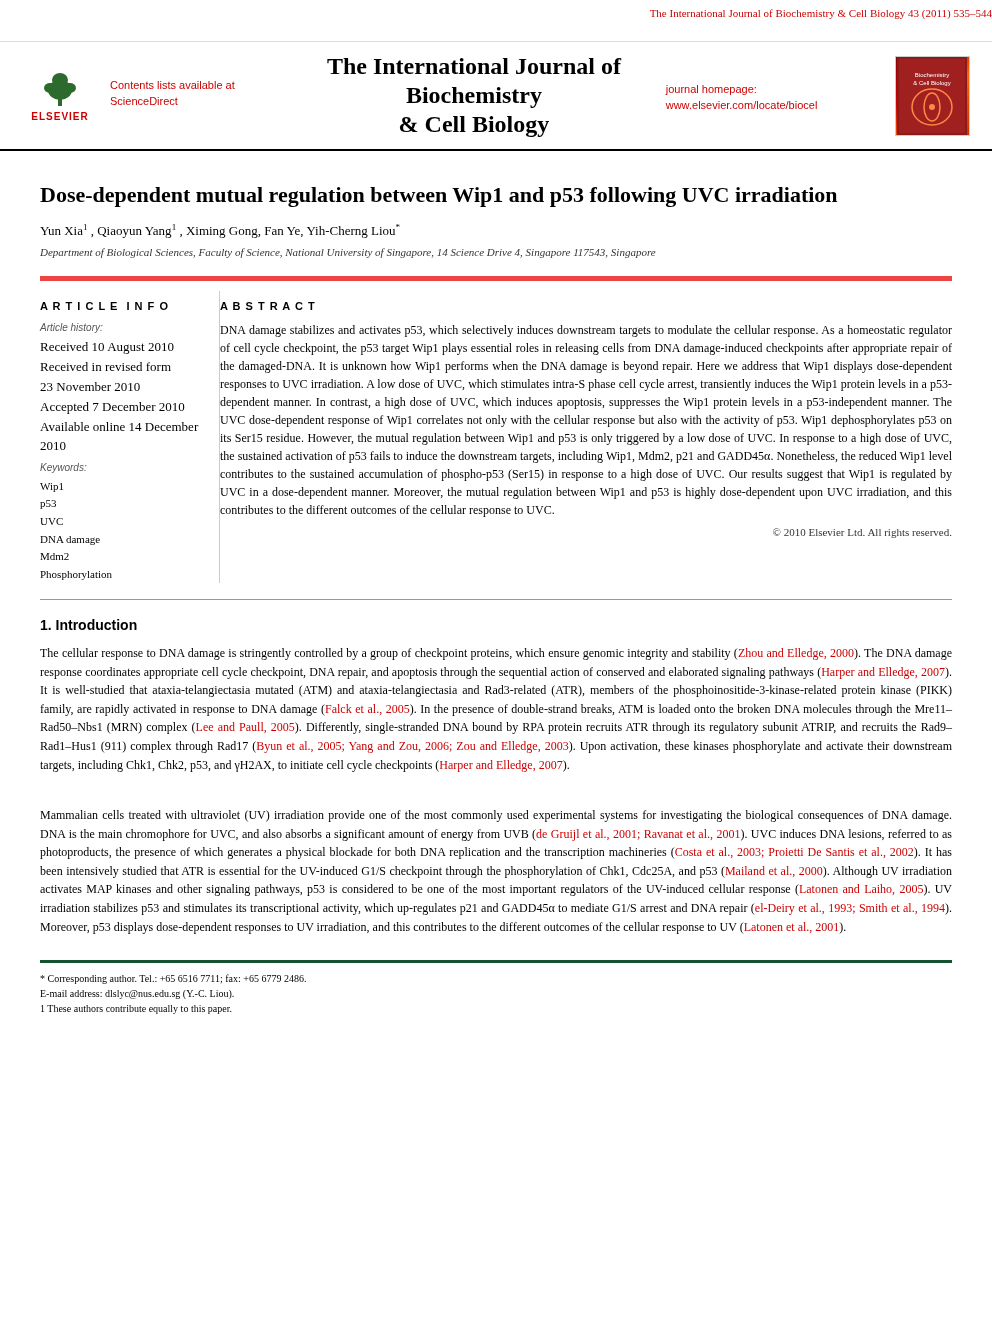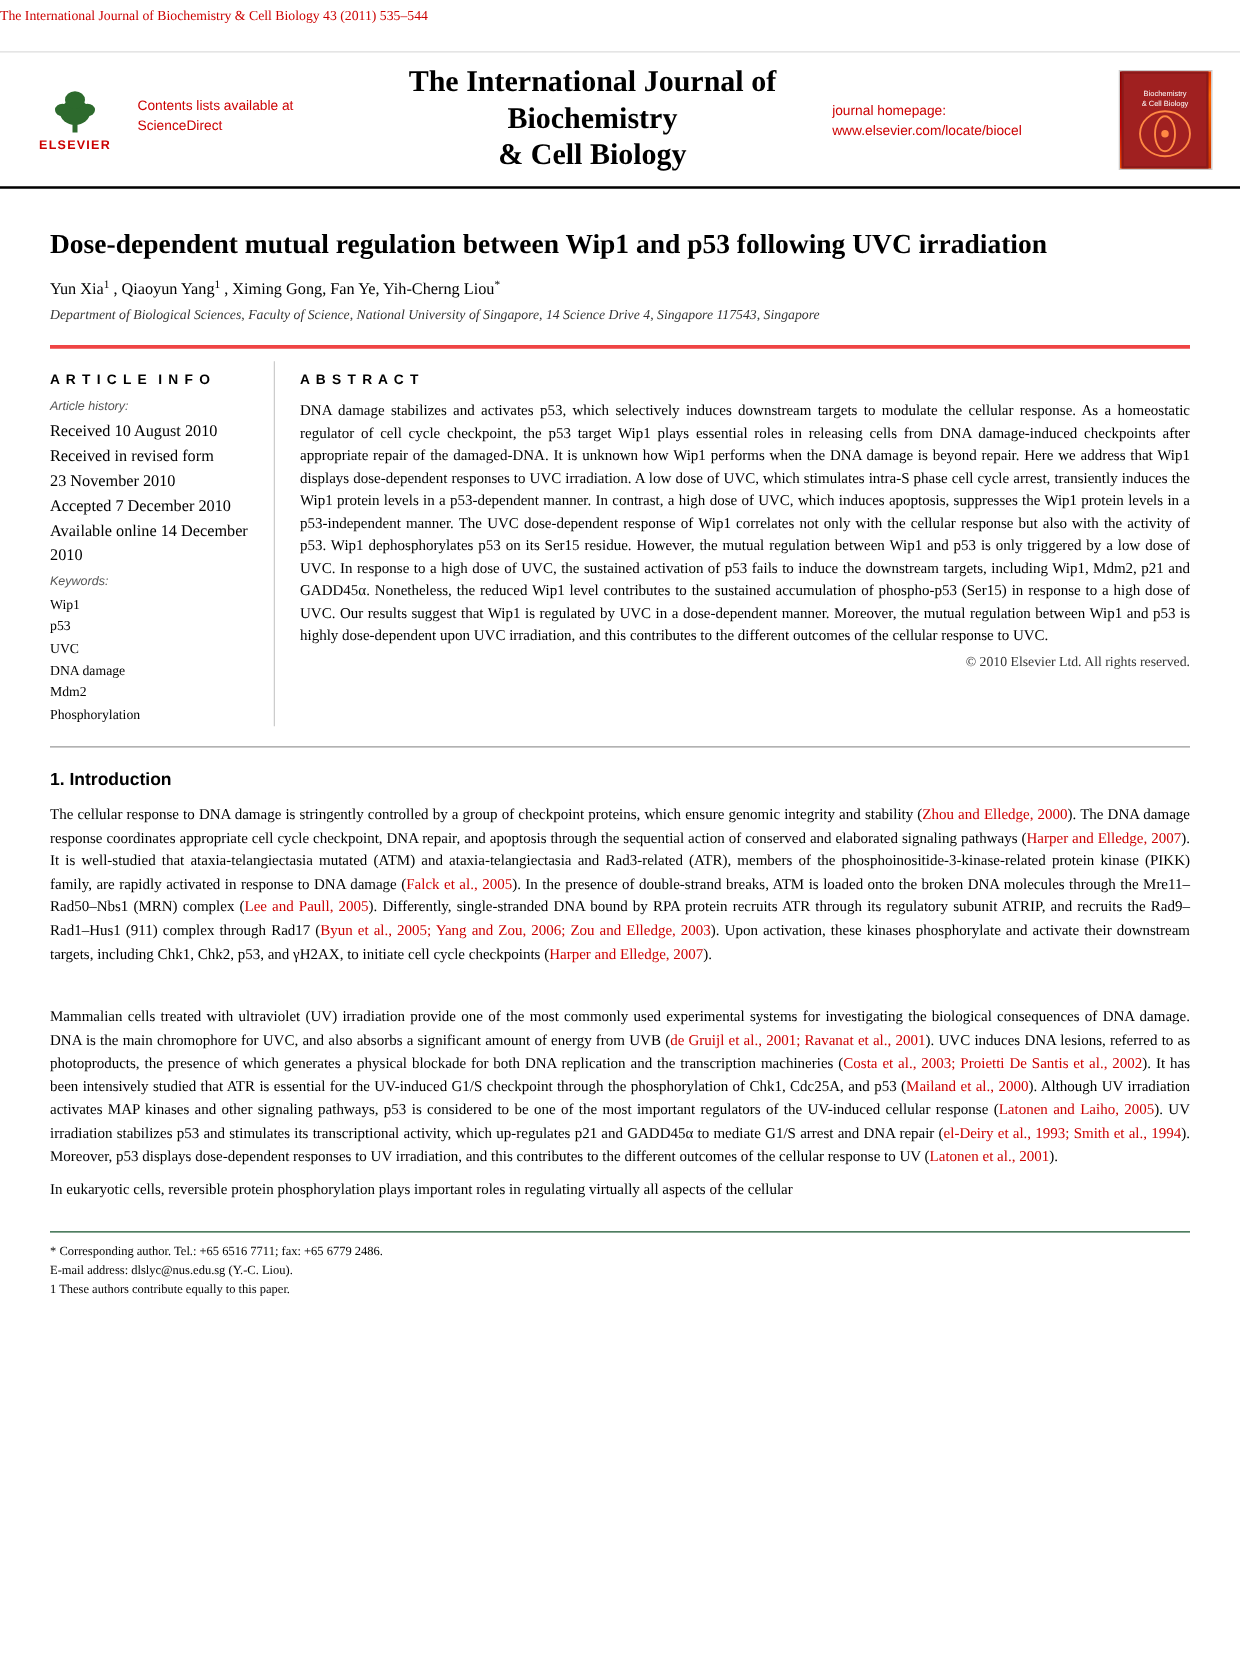--- a/index.html
+++ b/index.html
@@ -13,21 +13,21 @@
       line-height: 1.4;
     }
     .page-wrapper {
       width: 992px;
       min-height: 1323px;
       background: #fff;
       padding: 0;
     }
     
     .journal-top-bar {
-      text-align: left;
+      text-align: right;
       font-size: 11px;
       color: #c00;
       padding: 6px 0 20px 0;
       border-bottom: 1px solid #ddd;
     }
     
     .journal-header {
       display: flex;
       align-items: stretch;
       border-bottom: 2px solid #000;
@@ -133,23 +133,22 @@
     }
     .affiliation {
       font-size: 11px;
       font-style: italic;
       color: #333;
       margin-bottom: 16px;
     }
     
     .two-col {
       display: flex;
-      gap: 20px;
       margin-top: 10px;
-      border-top: 3px solid #ef4444;
+      border-top: 5px solid #ef4444;
       padding-top: 10px;
       justify-content: flex-end;
     }
     .left-col {
       width: 180px;
       flex-shrink: 0;
       padding-right: 10px;
       border-right: 1px solid #ccc;
     }
     .right-col {
@@ -219,21 +218,21 @@
       line-height: 1.55;
       text-align: justify;
       margin-bottom: 8px;
     }
     .body-text a, .link-text {
       color: #c00;
       text-decoration: none;
     }
     
     .footnotes {
-      border-top: 1px solid #14532d;
+      border-top: 3px solid #14532d;
       margin-top: 16px;
       padding-top: 8px;
       font-size: 10px;
       line-height: 1.5;
       font-family: Liberation Serif, serif;
     }
     .doi-bar {
       font-size: 10px;
       color: #333;
       margin-top: 4px;
@@ -343,23 +342,20 @@
       <div class="body-col">
         <p class="body-text">
           The cellular response to DNA damage is stringently controlled by a group of checkpoint proteins, which ensure genomic integrity and stability (<span class="link-text">Zhou and Elledge, 2000</span>). The DNA damage response coordinates appropriate cell cycle checkpoint, DNA repair, and apoptosis through the sequential action of conserved and elaborated signaling pathways (<span class="link-text">Harper and Elledge, 2007</span>). It is well-studied that ataxia-telangiectasia mutated (ATM) and ataxia-telangiectasia and Rad3-related (ATR), members of the phosphoinositide-3-kinase-related protein kinase (PIKK) family, are rapidly activated in response to DNA damage (<span class="link-text">Falck et al., 2005</span>). In the presence of double-strand breaks, ATM is loaded onto the broken DNA molecules through the Mre11–Rad50–Nbs1 (MRN) complex (<span class="link-text">Lee and Paull, 2005</span>). Differently, single-stranded DNA bound by RPA protein recruits ATR through its regulatory subunit ATRIP, and recruits the Rad9–Rad1–Hus1 (911) complex through Rad17 (<span class="link-text">Byun et al., 2005; Yang and Zou, 2006; Zou and Elledge, 2003</span>). Upon activation, these kinases phosphorylate and activate their downstream targets, including Chk1, Chk2, p53, and γH2AX, to initiate cell cycle checkpoints (<span class="link-text">Harper and Elledge, 2007</span>).
         </p>
       </div>
 
       <div class="body-col">
         <p class="body-text">
           Mammalian cells treated with ultraviolet (UV) irradiation provide one of the most commonly used experimental systems for investigating the biological consequences of DNA damage. DNA is the main chromophore for UVC, and also absorbs a significant amount of energy from UVB (<span class="link-text">de Gruijl et al., 2001; Ravanat et al., 2001</span>). UVC induces DNA lesions, referred to as photoproducts, the presence of which generates a physical blockade for both DNA replication and the transcription machineries (<span class="link-text">Costa et al., 2003; Proietti De Santis et al., 2002</span>). It has been intensively studied that ATR is essential for the UV-induced G1/S checkpoint through the phosphorylation of Chk1, Cdc25A, and p53 (<span class="link-text">Mailand et al., 2000</span>). Although UV irradiation activates MAP kinases and other signaling pathways, p53 is considered to be one of the most important regulators of the UV-induced cellular response (<span class="link-text">Latonen and Laiho, 2005</span>). UV irradiation stabilizes p53 and stimulates its transcriptional activity, which up-regulates p21 and GADD45α to mediate G1/S arrest and DNA repair (<span class="link-text">el-Deiry et al., 1993; Smith et al., 1994</span>). Moreover, p53 displays dose-dependent responses to UV irradiation, and this contributes to the different outcomes of the cellular response to UV (<span class="link-text">Latonen et al., 2001</span>).
         </p>
-        <p class="body-text">
-          In eukaryotic cells, reversible protein phosphorylation plays important roles in regulating virtually all aspects of the cellular
-        </p>
       </div>
 
     </div>
 
     <div class="footnotes">
       <div>* Corresponding author. Tel.: +65 6516 7711; fax: +65 6779 2486.</div>
       <div>
         <span>E-mail address: dlslyc@nus.edu.sg (Y.-C. Liou).</span>
       </div>
       <div>1 These authors contribute equally to this paper.</div>

